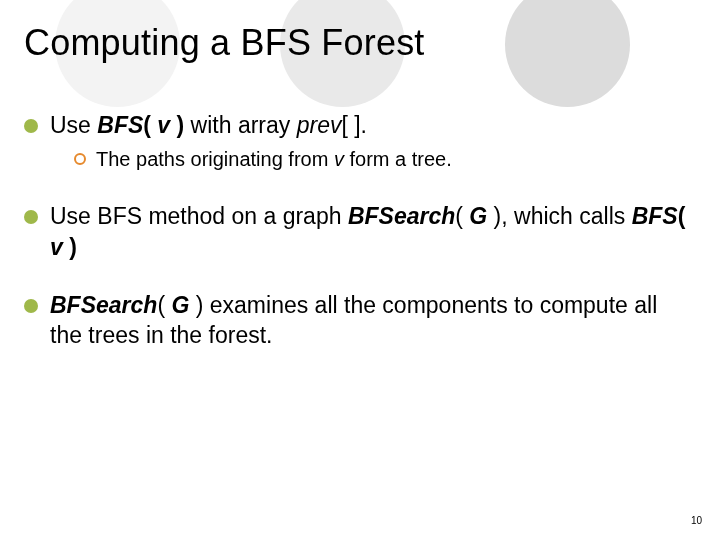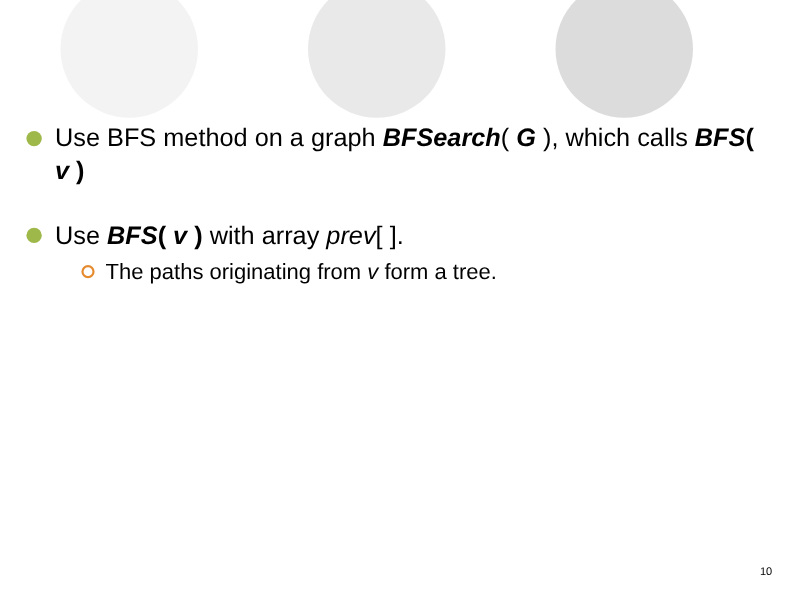--- a/index.html
+++ b/index.html
@@ -104,33 +104,37 @@
 </style>
 </head>
 <body>
 
 <div class="slide">
 
   <div class="bg-circle c1"></div>
   <div class="bg-circle c2"></div>
   <div class="bg-circle c3"></div>
 
+  <div class="title">Computing a BFS Forest</div>
 
   <div class="content">
     <ul class="l1">
-      <li>
-        <span>Use BFS method on a graph </span><span class="bi">BFSearch</span><span>( </span><span class="bi">G</span><span> ), </span><span>which calls </span><span class="bi">BFS</span><span class="b">( </span><span class="bi">v</span><span class="b"> )</span>
-      </li>
-
       <li>
         <span>Use </span><span class="bi">BFS</span><span class="b">( </span><span class="bi">v</span><span class="b"> )</span><span> with array </span><span class="i">prev</span><span>[ ].</span>
         <ul class="l2">
           <li>
             <span>The paths originating from </span><span class="i">v</span><span> form a tree.</span>
           </li>
         </ul>
       </li>
 
+      <li>
+        <span>Use BFS method on a graph </span><span class="bi">BFSearch</span><span>( </span><span class="bi">G</span><span> ), </span><span>which calls </span><span class="bi">BFS</span><span class="b">( </span><span class="bi">v</span><span class="b"> )</span>
+      </li>
+
+      <li>
+        <span class="bi">BFSearch</span><span>( </span><span class="bi">G</span><span> )</span><span> examines all the components to compute all the trees in the forest.</span>
+      </li>
     </ul>
   </div>
 
   <div class="pagenum">10</div>
 </div>
 
 </body></html>

